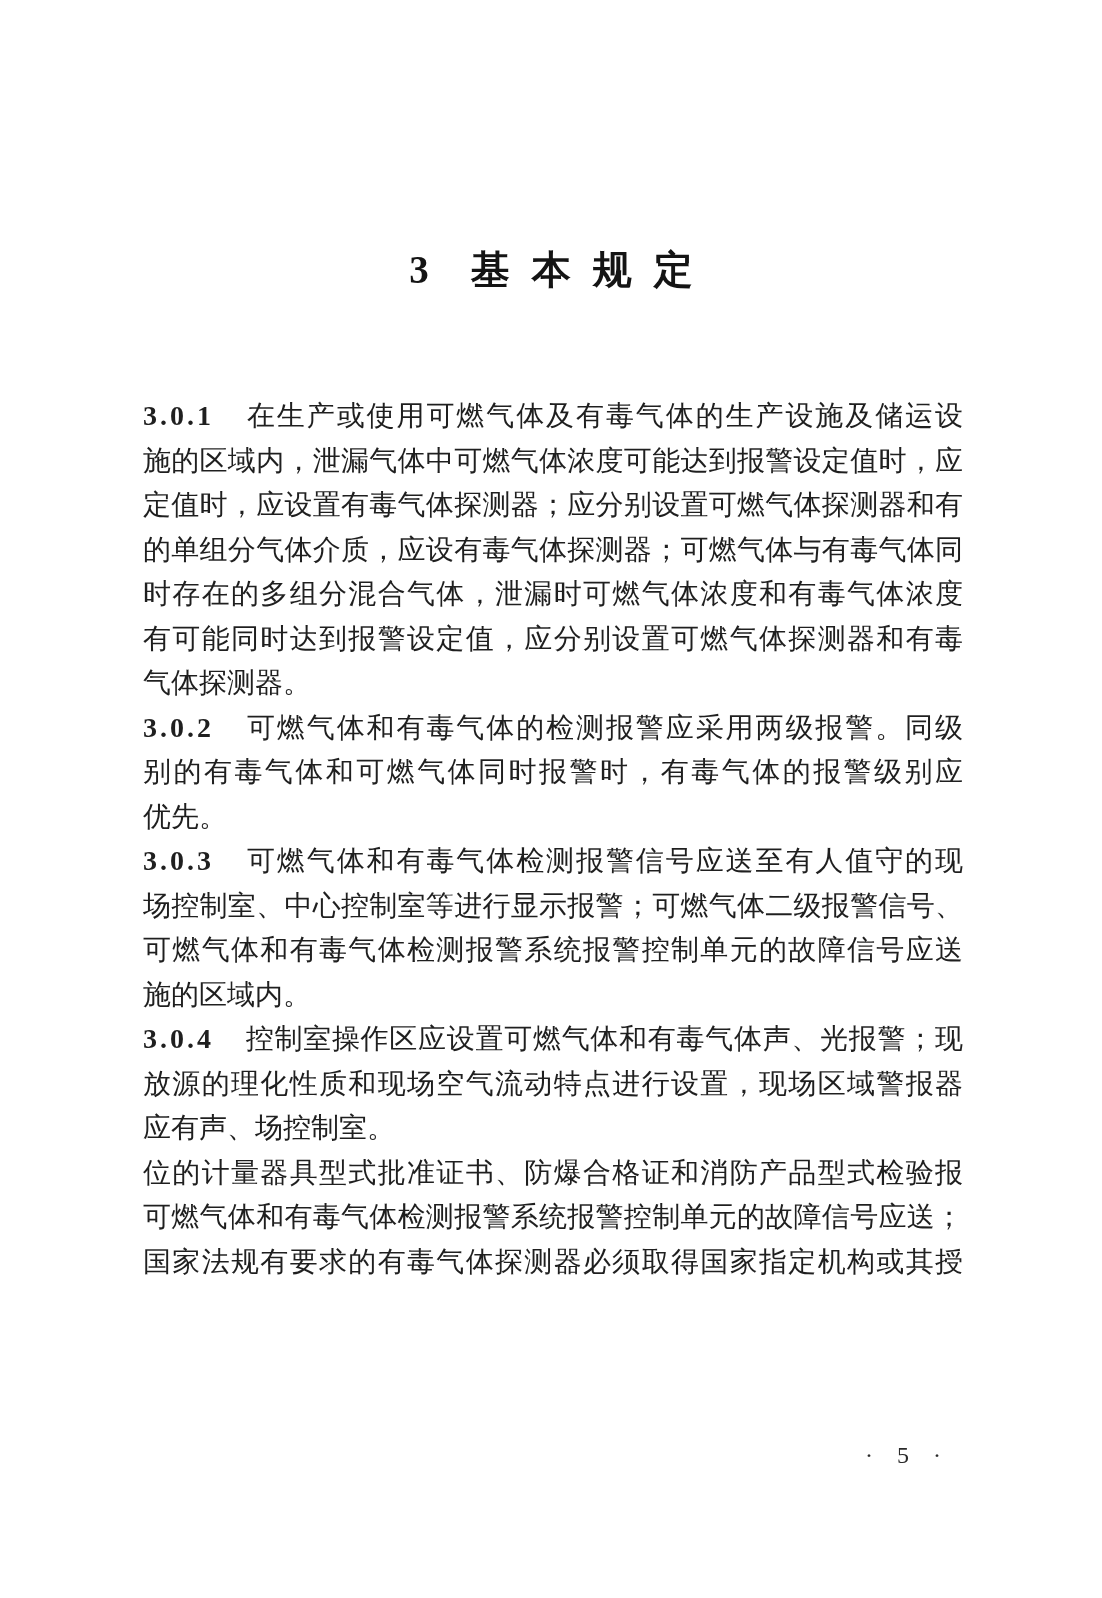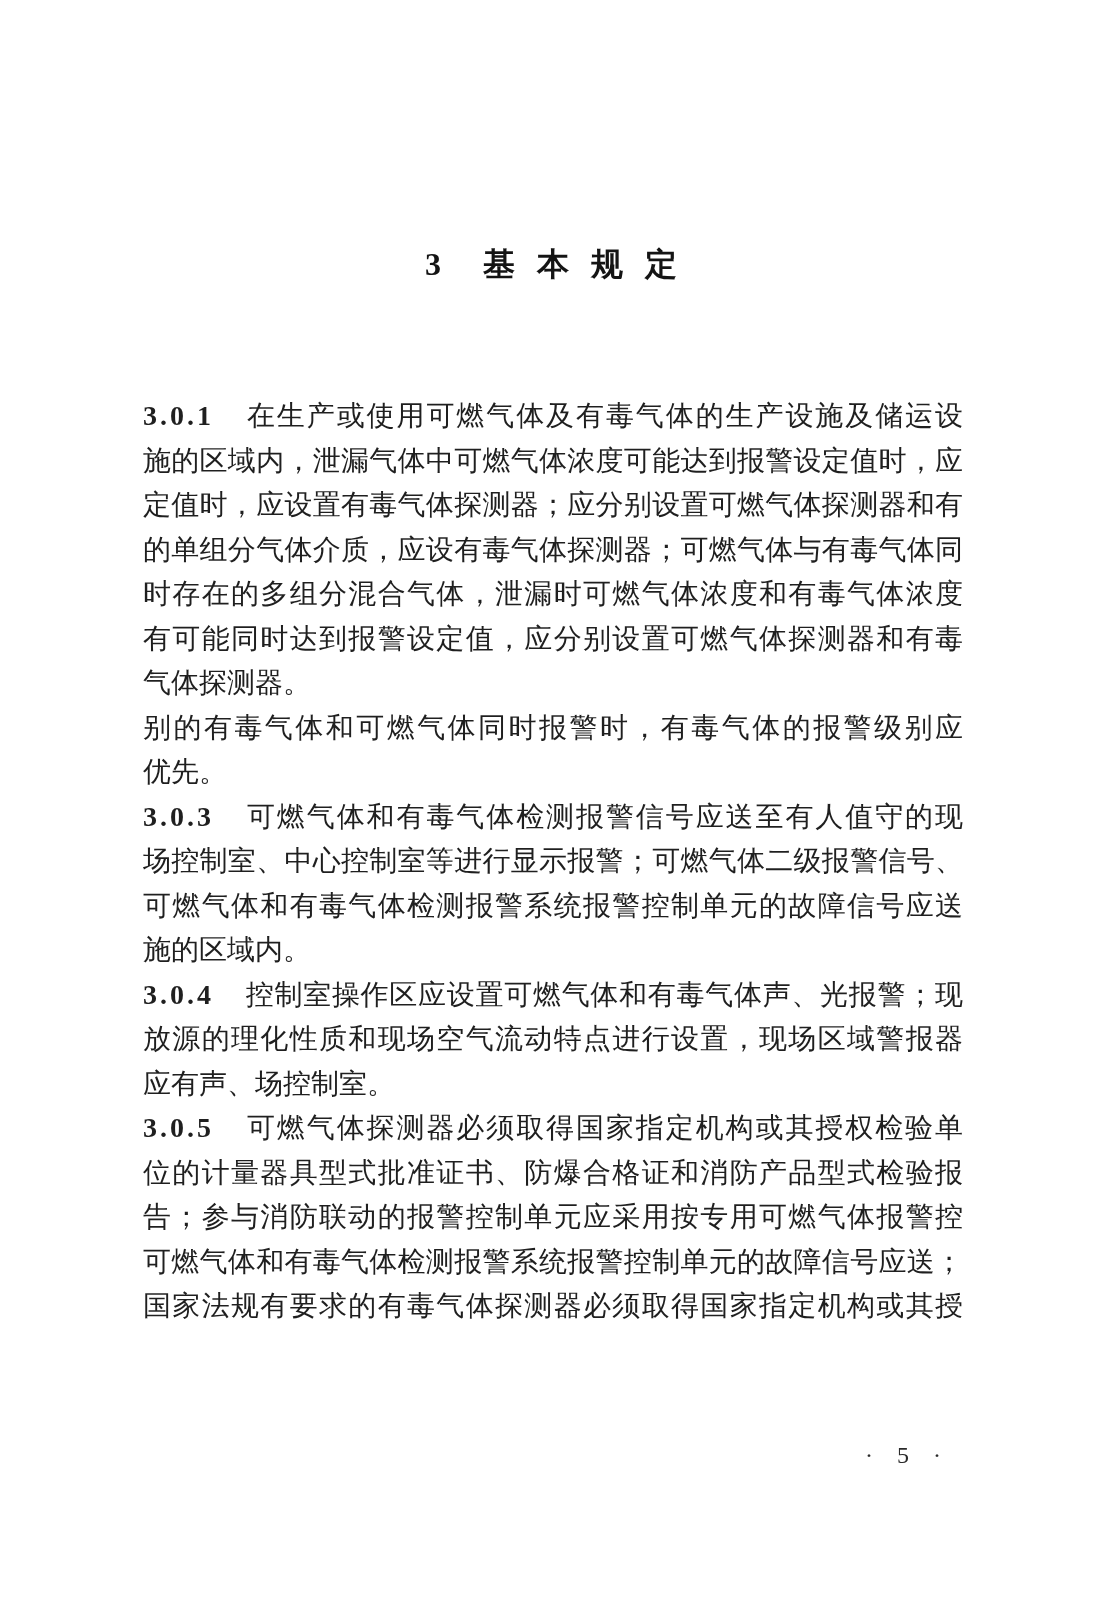--- a/index.html
+++ b/index.html
@@ -16,21 +16,21 @@
     font-family: "Liberation Serif", serif;
     color: #1f1f1f;
     overflow: hidden;
   }
   .chapter-heading {
     position: absolute;
     top: 243px;
     left: 0;
     right: 0;
     text-align: center;
-    font-size: 32px;
+    font-size: 39px;
     font-weight: 700;
     color: #141414;
     white-space: nowrap;
   }
   .chapter-number {
     display: inline-block;
     margin-right: 42px;
   }
   .chapter-name {
     display: inline-block;
@@ -87,41 +87,40 @@
       <div class="t-line"><span class="clause-num">3.0.1</span><span class="clause-first">在生产或使用可燃气体及有毒气体的生产设施及储运设</span></div>
       <div class="t-line">施的区域内，泄漏气体中可燃气体浓度可能达到报警设定值时，应</div>
       <div class="t-line">定值时，应设置有毒气体探测器；应分别设置可燃气体探测器和有毒</div>
       <div class="t-line">的单组分气体介质，应设有毒气体探测器；可燃气体与有毒气体同</div>
       <div class="t-line">时存在的多组分混合气体，泄漏时可燃气体浓度和有毒气体浓度</div>
       <div class="t-line">有可能同时达到报警设定值，应分别设置可燃气体探测器和有毒</div>
       <div class="t-line para-end">气体探测器。</div>
     </section>
 
     <section>
+      <div class="t-line"><span class="clause-num">3.0.2</span><span class="clause-first">可燃气体和有毒气体的检测报警应采用两级报警。同级</span></div>
       <div class="t-line">别的有毒气体和可燃气体同时报警时，有毒气体的报警级别应</div>
       <div class="t-line para-end">优先。</div>
     </section>
 
     <section>
       <div class="t-line"><span class="clause-num">3.0.3</span><span class="clause-first">可燃气体和有毒气体检测报警信号应送至有人值守的现</span></div>
       <div class="t-line">场控制室、中心控制室等进行显示报警；可燃气体二级报警信号、</div>
       <div class="t-line">可燃气体和有毒气体检测报警系统报警控制单元的故障信号应送</div>
       <div class="t-line para-end">施的区域内。</div>
     </section>
 
     <section>
       <div class="t-line"><span class="clause-num">3.0.4</span><span class="clause-first">控制室操作区应设置可燃气体和有毒气体声、光报警；现</span></div>
       <div class="t-line">放源的理化性质和现场空气流动特点进行设置，现场区域警报器</div>
       <div class="t-line para-end">应有声、场控制室。</div>
     </section>
 
     <section>
-      <div class="t-line"><span class="clause-num">3.0.5</span><span class="clause-first">可燃气体探测器必须取得国家指定机构或其授权检验单</span></div>
       <div class="t-line">位的计量器具型式批准证书、防爆合格证和消防产品型式检验报</div>
-      <div class="t-line">告；参与消防联动的报警控制单元应采用按专用可燃气体报警控</div>
       <div class="t-line">可燃气体和有毒气体检测报警系统报警控制单元的故障信号应送；</div>
       <div class="t-line">国家法规有要求的有毒气体探测器必须取得国家指定机构或其授</div>
     </section>
 
   </div>
 
   <div class="page-number">· 5 ·</div>
 
 </div>
 

